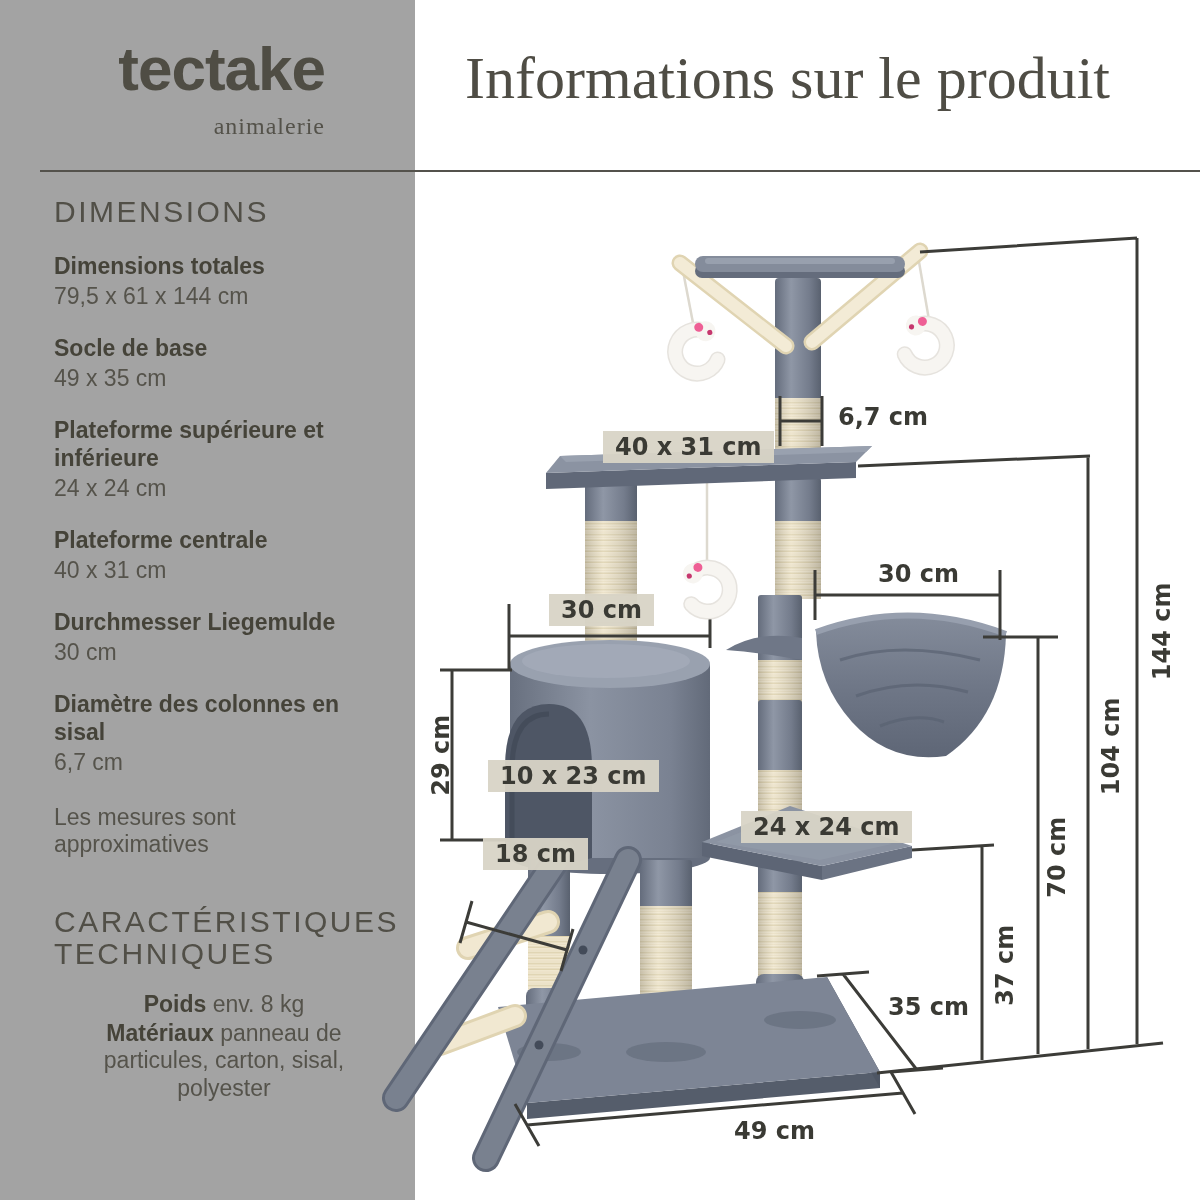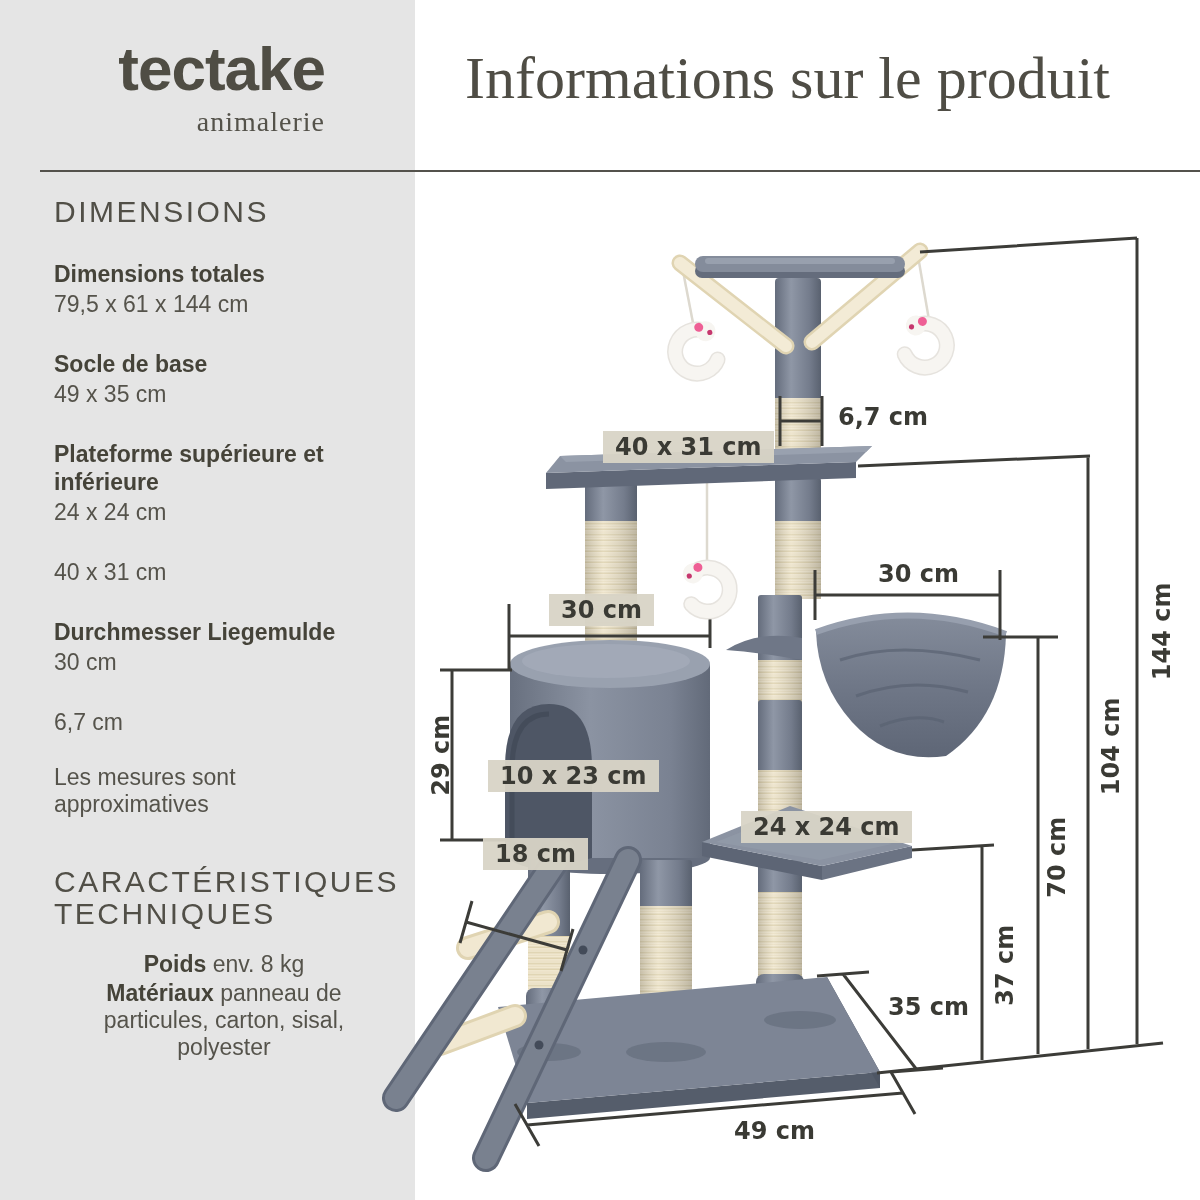--- a/index.html
+++ b/index.html
@@ -1,27 +1,27 @@
 <!DOCTYPE html>
 <html><head>
 <meta charset="utf-8">
 <style>
   html,body{margin:0;padding:0;}
   .page{position:relative;width:1200px;height:1200px;background:#ffffff;overflow:hidden;
         font-family:"Liberation Sans",sans-serif;color:#514f47;}
   
-  .sidebar{position:absolute;left:0;top:0;width:415px;height:1200px;background:#e5e5e5;}
+  .sidebar{position:absolute;left:0;top:0;width:415px;height:1200px;background:#a3a3a3;}
   .logo{position:absolute;left:60px;top:38px;width:265px;text-align:right;}
   .logo-name{font-size:62px;font-weight:700;letter-spacing:-1px;color:#4f4d44;line-height:1;}
-  .logo-sub{font-family:"Liberation Serif",serif;font-size:28px;letter-spacing:1px;
-            color:#54524a;margin-top:8px;line-height:1;}
+  .logo-sub{font-family:"Liberation Serif",serif;font-size:24px;letter-spacing:1px;
+            color:#54524a;margin-top:14px;line-height:1;}
   .divider{position:absolute;left:40px;top:170px;width:1160px;height:2px;background:#54524c;}
   .side-content{position:absolute;left:54px;top:196px;width:340px;}
   .side-heading{font-size:30px;font-weight:400;letter-spacing:2.5px;color:#514f47;line-height:1.05;}
-  .dim-item{margin-top:32px;}
+  .dim-item{margin-top:24px;}
   .dim-item .lbl{font-size:23px;font-weight:700;color:#454339;line-height:1.22;}
   .dim-item .val{font-size:23px;font-weight:400;color:#55534b;line-height:1.22;margin-top:2px;}
   .note{font-size:23px;color:#55534b;margin-top:28px;}
   .specs-heading{margin-top:48px;}
   .spec-lines{margin-top:22px;font-size:23px;line-height:1.18;color:#55534b;}
   .spec-lines p{margin:0 0 2px 0;text-align:center;}
   .spec-lines strong{color:#454339;}
   
   .title{position:absolute;left:415px;top:44px;width:695px;text-align:right;
          font-family:"Liberation Serif",serif;font-size:60px;color:#4f4d45;}
@@ -53,27 +53,29 @@
       </div>
       <div class="dim-item">
         <div class="lbl">Socle de base</div>
         <div class="val">49 x 35 cm</div>
       </div>
       <div class="dim-item">
         <div class="lbl">Plateforme supérieure et inférieure</div>
         <div class="val">24 x 24 cm</div>
       </div>
       <div class="dim-item">
+        <div class="lbl">Plateforme centrale</div>
         <div class="val">40 x 31 cm</div>
       </div>
       <div class="dim-item">
         <div class="lbl">Durchmesser Liegemulde</div>
         <div class="val">30 cm</div>
       </div>
       <div class="dim-item">
+        <div class="lbl">Diamètre des colonnes en sisal</div>
         <div class="val">6,7 cm</div>
       </div>
 
       <div class="note">Les mesures sont approximatives</div>
 
       <div class="side-heading specs-heading">CARACTÉRISTIQUES TECHNIQUES</div>
       <div class="spec-lines">
         <p><strong>Poids</strong> <span>env. 8 kg</span></p>
         <p><strong>Matériaux</strong> <span>panneau de particules, carton, sisal, polyester</span></p>
       </div>

